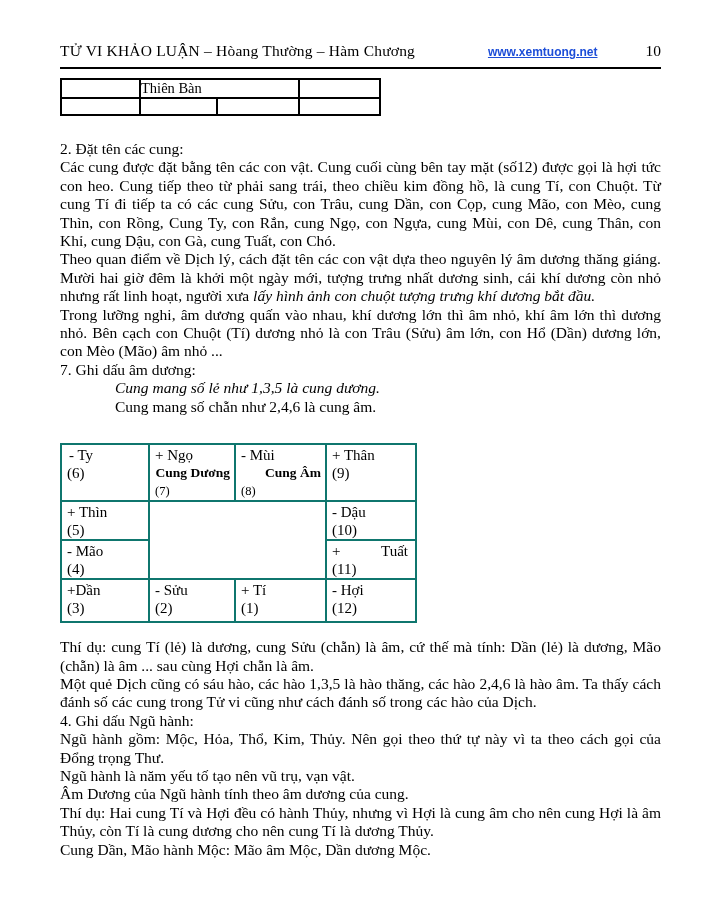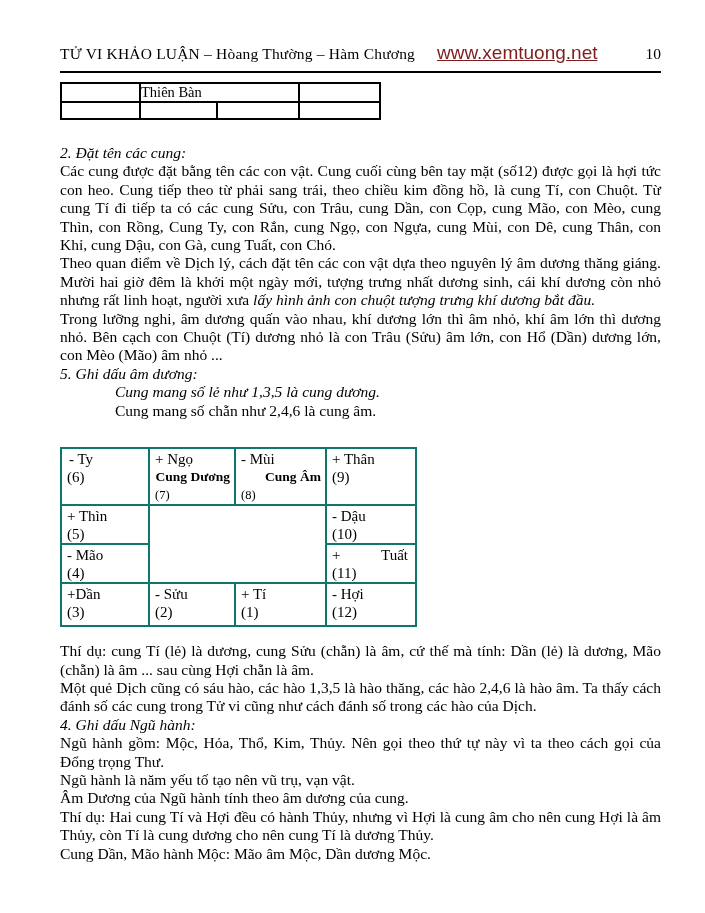--- a/index.html
+++ b/index.html
@@ -14,23 +14,23 @@
     font-size:15.5px;
     color:#000000;
     overflow:hidden;
   }
   
   .header{display:flex;align-items:baseline;}
   .header-title{font-size:15.5px;letter-spacing:.2px;}
   .header-link{
     margin-left:auto;
     font-family:"Liberation Sans","DejaVu Sans",sans-serif;
-    font-weight:normal;
-    font-size:19px;
-    color:#7f1d1d;
+    font-weight:bold;
+    font-size:12px;
+    color:#1d4ed8;
     text-decoration:underline;
     cursor:pointer;
   }
   .header-page{margin-left:48px;font-size:15.5px;}
   .rule{border-top:2px solid #000;margin-top:7px;}
 
   
   table{border-collapse:collapse;border-spacing:0;}
   .tb-table{margin-top:9px;border:2px solid #000;}
   .tb-table td{border:2px solid #000;padding:0;font-size:14.5px;}
@@ -38,21 +38,21 @@
   .tb-table .c2{width:75px;}
   .tb-table .c3{width:80px;}
   .tb-table .c4{width:79px;}
   .tb-table .r1 td{height:17px;}
   .tb-table .r2 td{height:15px;}
   .tb-caption{}
 
   
   .bodytext p{margin:0;text-align:justify;line-height:18.4px;}
   .sec-start{margin-top:24px !important;}
-  .heading-italic{font-style:italic;text-align:left !important;}
+  .heading-italic{text-align:left !important;}
   .indent{padding-left:55px;text-align:center;}
   .italic{font-style:italic;}
 
   
   .cung-table{margin-top:27px;border:2px solid #000;}
   .cung-table td{
     border:2px solid #0f766e;
     vertical-align:top;
     padding:1px 4px 0 5px;
     font-size:15px;
@@ -98,21 +98,21 @@
         <td class="c4"></td>
       </tr>
     </tbody>
   </table>
 
   <div class="bodytext">
     <p class="heading-italic sec-start">2. Đặt tên các cung:</p>
     <p>Các cung được đặt bằng tên các con vật. Cung cuối cùng bên tay mặt (số12) được gọi là hợi tức con heo. Cung tiếp theo từ phải sang trái, theo chiều kim đồng hồ, là cung Tí, con Chuột. Từ cung Tí đi tiếp ta có các cung Sửu, con Trâu, cung Dần, con Cọp, cung Mão, con Mèo, cung Thìn, con Rồng, Cung Ty, con Rắn, cung Ngọ, con Ngựa, cung Mùi, con Dê, cung Thân, con Khỉ, cung Dậu, con Gà, cung Tuất, con Chó.</p>
     <p><span>Theo quan điểm về Dịch lý, cách đặt tên các con vật dựa theo nguyên lý âm dương thăng giáng. Mười hai  giờ đêm là khởi một ngày mới, tượng trưng nhất dương sinh, cái khí dương còn nhỏ nhưng rất linh hoạt, người xưa </span><span class="italic">lấy hình ảnh con chuột tượng trưng khí dương bắt đầu.</span></p>
     <p>Trong lưỡng nghi, âm dương quấn vào nhau, khí dương lớn thì âm nhỏ, khí âm lớn thì dương nhỏ. Bên cạch con Chuột (Tí) dương nhỏ là con Trâu (Sửu) âm lớn, con Hổ (Dần) dương lớn, con Mèo (Mão) âm nhỏ ...</p>
-    <p class="heading-italic">5. Ghi dấu âm dương:</p>
+    <p class="heading-italic">7. Ghi dấu âm dương:</p>
     <p class="indent italic">Cung mang số lẻ như 1,3,5 là cung dương.</p>
     <p class="indent">Cung mang số chẵn như 2,4,6 là cung âm.</p>
   </div>
 
   <table class="cung-table">
     <tbody>
       <tr class="h1">
         <td class="c1">
           <div class="cell-name">- Ty</div>
           <div>(6)</div>

